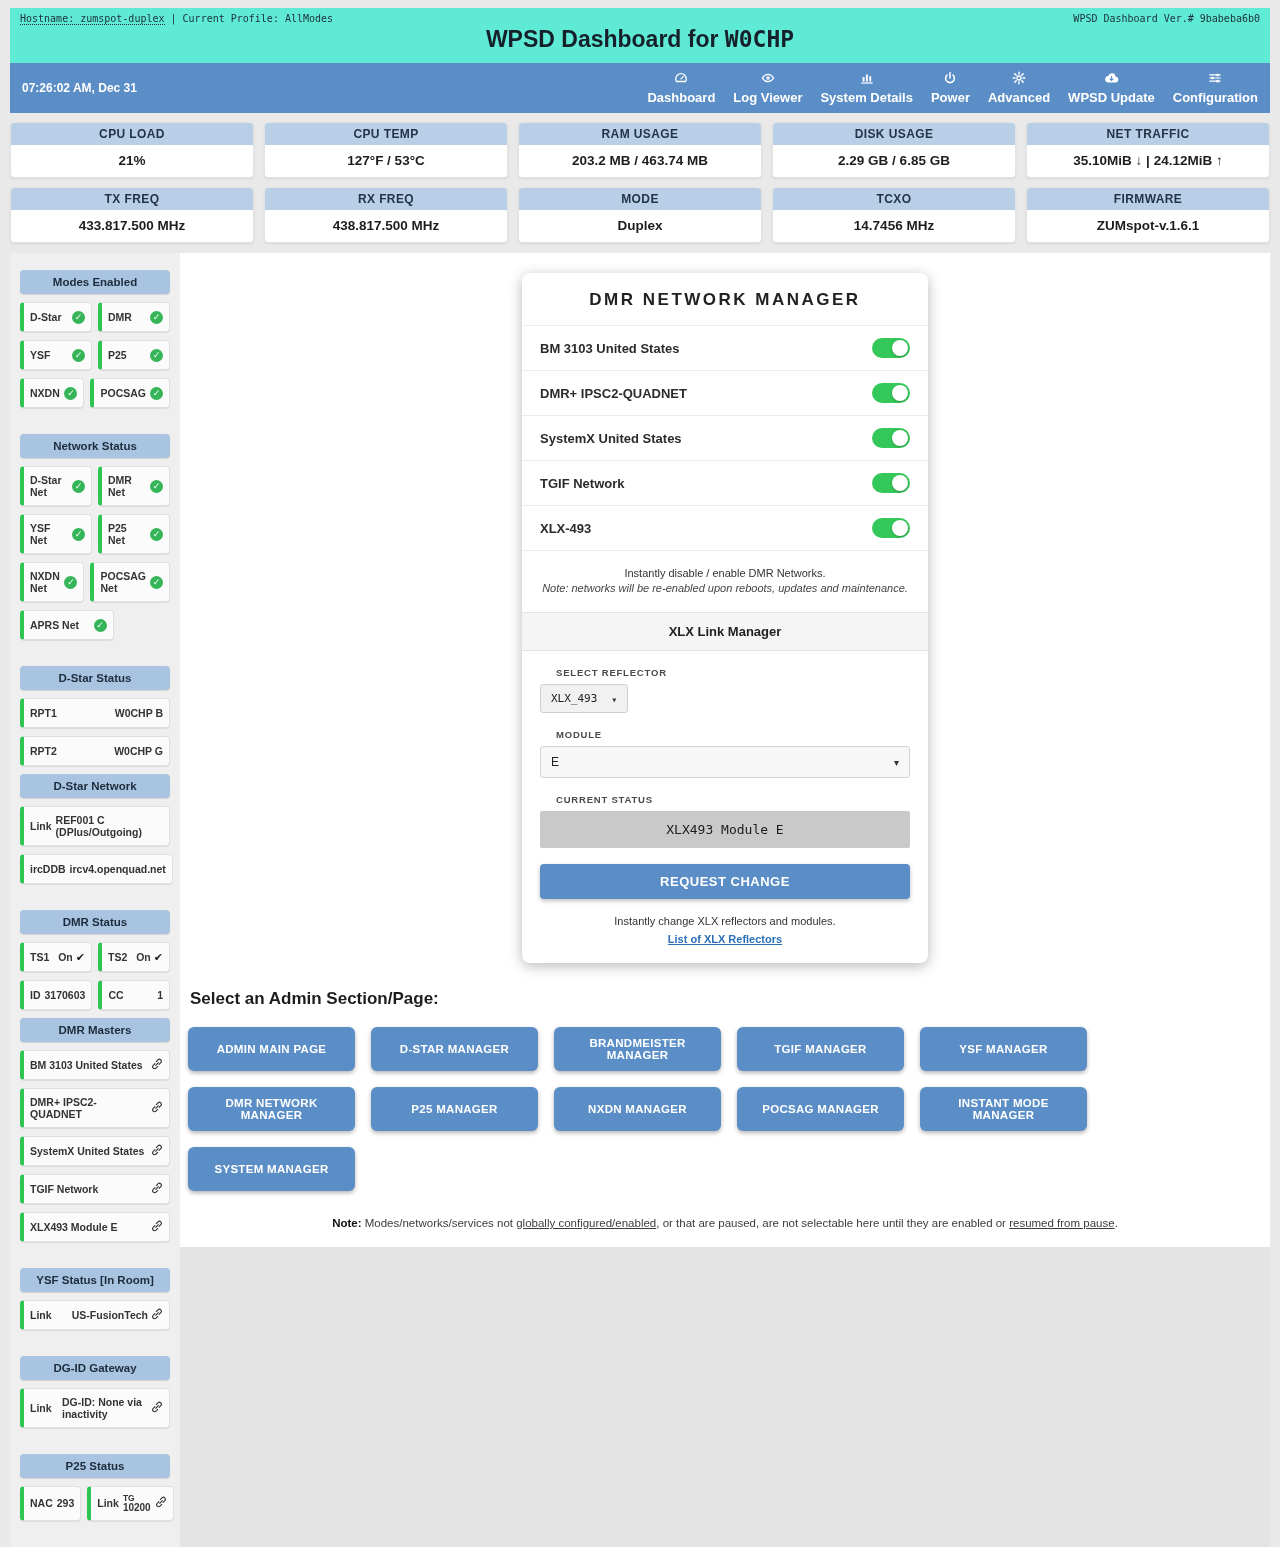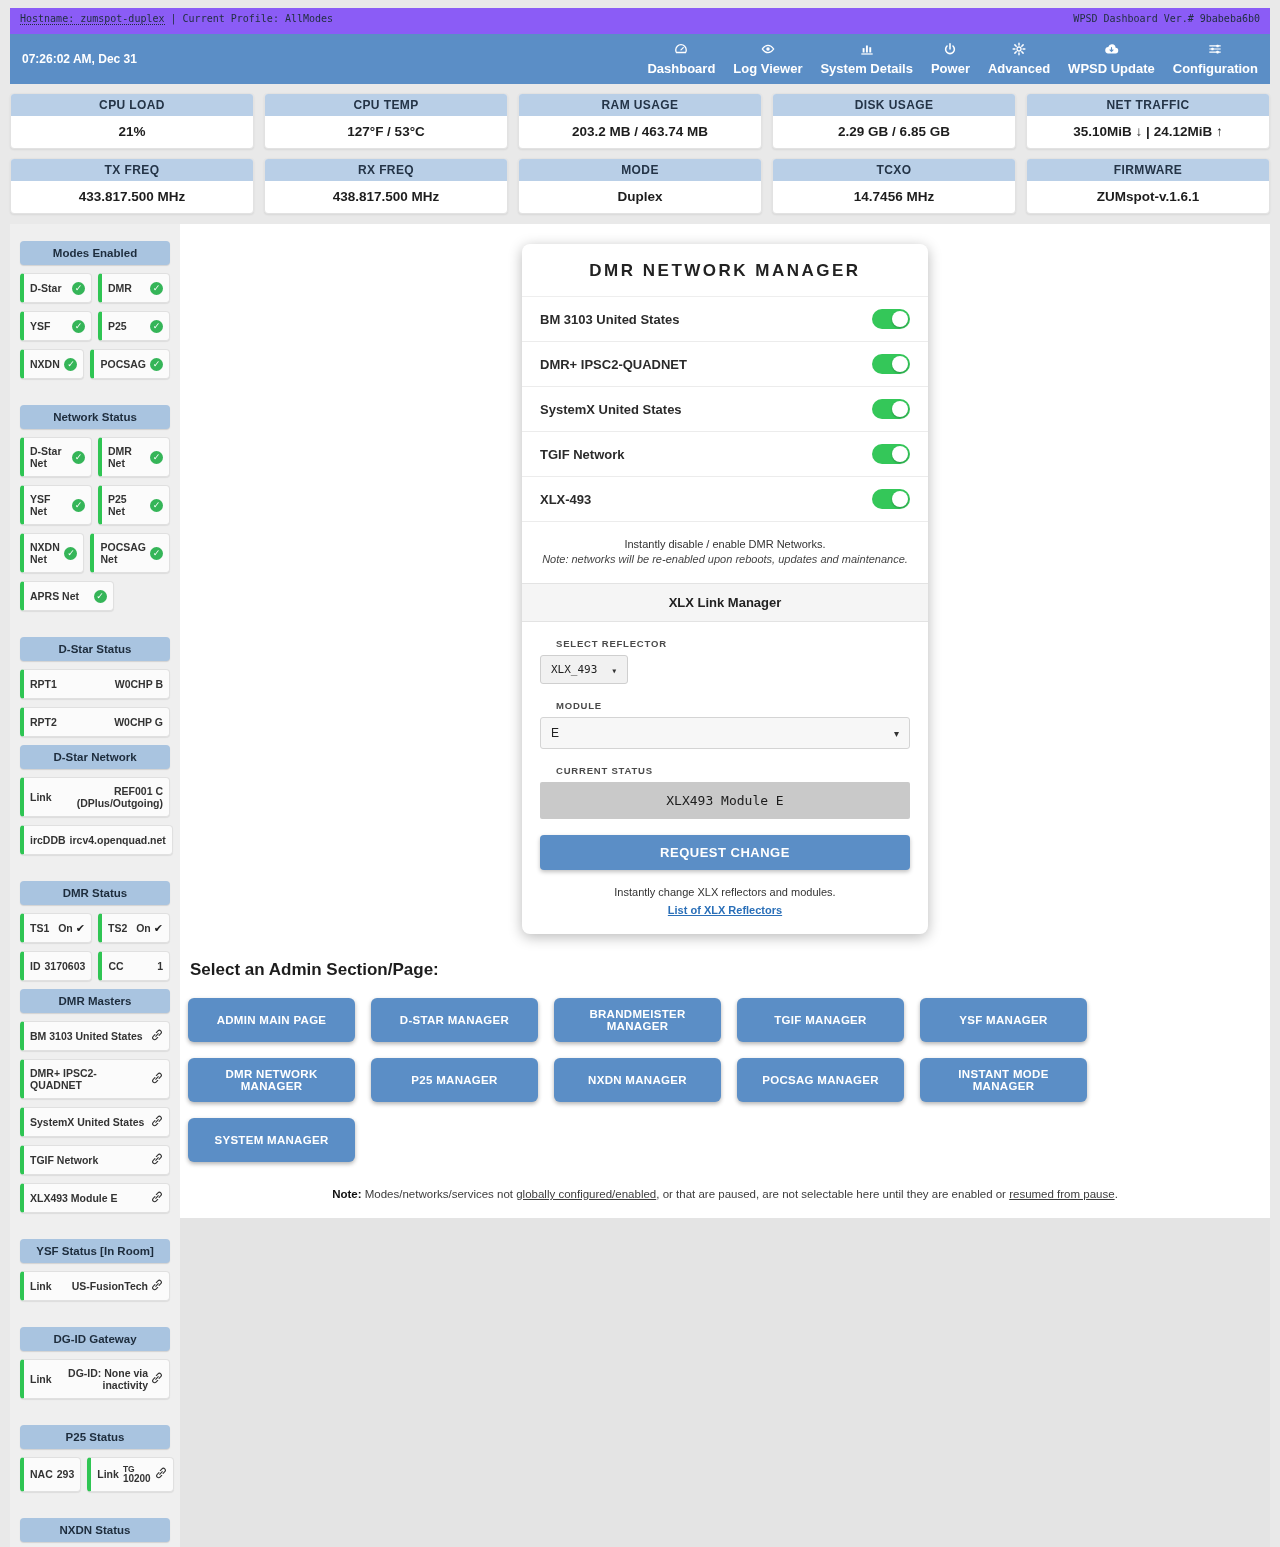--- a/index.html
+++ b/index.html
@@ -1,20 +1,20 @@
 <!DOCTYPE html>
 <html><head>
 <meta charset="utf-8">
 <style>
   * { box-sizing: border-box; margin: 0; padding: 0; }
   html,body { background:#e9e9e9; font-family:"Liberation Sans","DejaVu Sans",sans-serif; color:#2e2e2e; }
   .page { width:1280px; min-height:1547px; margin:0 auto; display:flex; flex-direction:column; padding:8px 10px 14px 10px; }
 
   
-  .hdr { background:#8b5cf6; padding:5px 10px 10px 10px; }
+  .hdr { background:#5eead4; padding:5px 10px 10px 10px; }
   .hdr-meta { display:flex; justify-content:space-between; font-family:"DejaVu Sans Mono",monospace; font-size:10px; color:#1f2e3d; }
   .hostname-link { text-decoration:none; color:#1f2e3d; }
   .hostname-link .u { border-bottom:1px dotted #1f2e3d; }
   .hdr-title { text-align:center; font-size:23px; font-weight:bold; color:#16202b; margin-top:2px; }
   .hdr-title .callsign { font-family:"DejaVu Sans Mono",monospace; font-weight:bold; }
 
   
   .nav { background:#5b8ec6; color:#fff; display:flex; justify-content:space-between; align-items:center; padding:8px 12px; }
   .nav-time { font-size:12px; font-weight:bold; }
   .nav-items { display:flex; gap:18px; }
@@ -33,21 +33,21 @@
   .main { flex:1; display:flex; flex-direction:column; }
   .main-white { background:#ffffff; padding:0 8px 18px 8px; }
   .main-gray { flex:1; background:#e4e4e4; min-height:420px; }
 
   
   .sec { margin-top:26px; }
   .sec:first-child { margin-top:5px; }
   .sec-h { background:#a9c4e0; margin:0 10px; border-radius:4px; text-align:center; font-size:11.5px; font-weight:bold; color:#1d2c3c; padding:6px 2px; box-shadow:0 1px 1px rgba(0,0,0,.12); }
   .srow { display:flex; gap:6px; margin:8px 10px 0 10px; }
   .scell { flex:1; background:#fbfbfb; border:1px solid #e0e0e0; border-left:4px solid #2fc553; border-radius:4px; padding:7px 6px; display:flex; align-items:center; justify-content:space-between; gap:4px; font-size:10.5px; font-weight:bold; color:#333; box-shadow:0 1px 1px rgba(0,0,0,.08); min-height:30px; }
-  .scell .val { text-align:right; }
+  .scell .val { text-align:left; }
   .tg-stack { display:flex; flex-direction:column; line-height:1; text-align:left; }
   .tg-stack .tg { font-size:8.5px; }
   .tg-stack .tgv { font-size:10px; }
   .icon-check { width:13px; height:13px; min-width:13px; border-radius:50%; background:#35b558; color:#fff; font-size:9px; line-height:13px; text-align:center; display:inline-block; }
   .icon-check::before { content:"✓"; }
   .icon-blackcheck::before { content:"✔"; font-size:11px; color:#1d1d1d; }
   .lrow { display:flex; align-items:center; gap:3px; }
 
   
   .card { width:406px; margin:20px auto 26px auto; background:#fff; border-radius:8px; box-shadow:0 3px 14px rgba(0,0,0,.28); overflow:hidden; }
@@ -86,20 +86,23 @@
 <div class="page">
 
   <div class="hdr">
     <div class="hdr-meta">
       <div>
         <a class="hostname-link"><span class="u">Hostname: zumspot-duplex</span></a>
         <span>| Current Profile: AllModes</span>
       </div>
       <div>WPSD Dashboard Ver.# 9babeba6b0</div>
     </div>
+    <div class="hdr-title">
+      <span>WPSD Dashboard for </span><span class="callsign">W0CHP</span>
+    </div>
   </div>
 
   <div class="nav">
     <div class="nav-time">07:26:02 AM, Dec 31</div>
     <div class="nav-items">
       <a class="nav-item">
         <span>
             <svg width="14" height="14" viewBox="0 0 16 16">
               <path class="s" d="M8 3a6 6 0 0 0-6 6c0 1.1.3 2.1.8 3h10.4c.5-.9.8-1.9.8-3a6 6 0 0 0-6-6z"></path>
               <path class="s" d="M8 9l2.6-2.6"></path>

